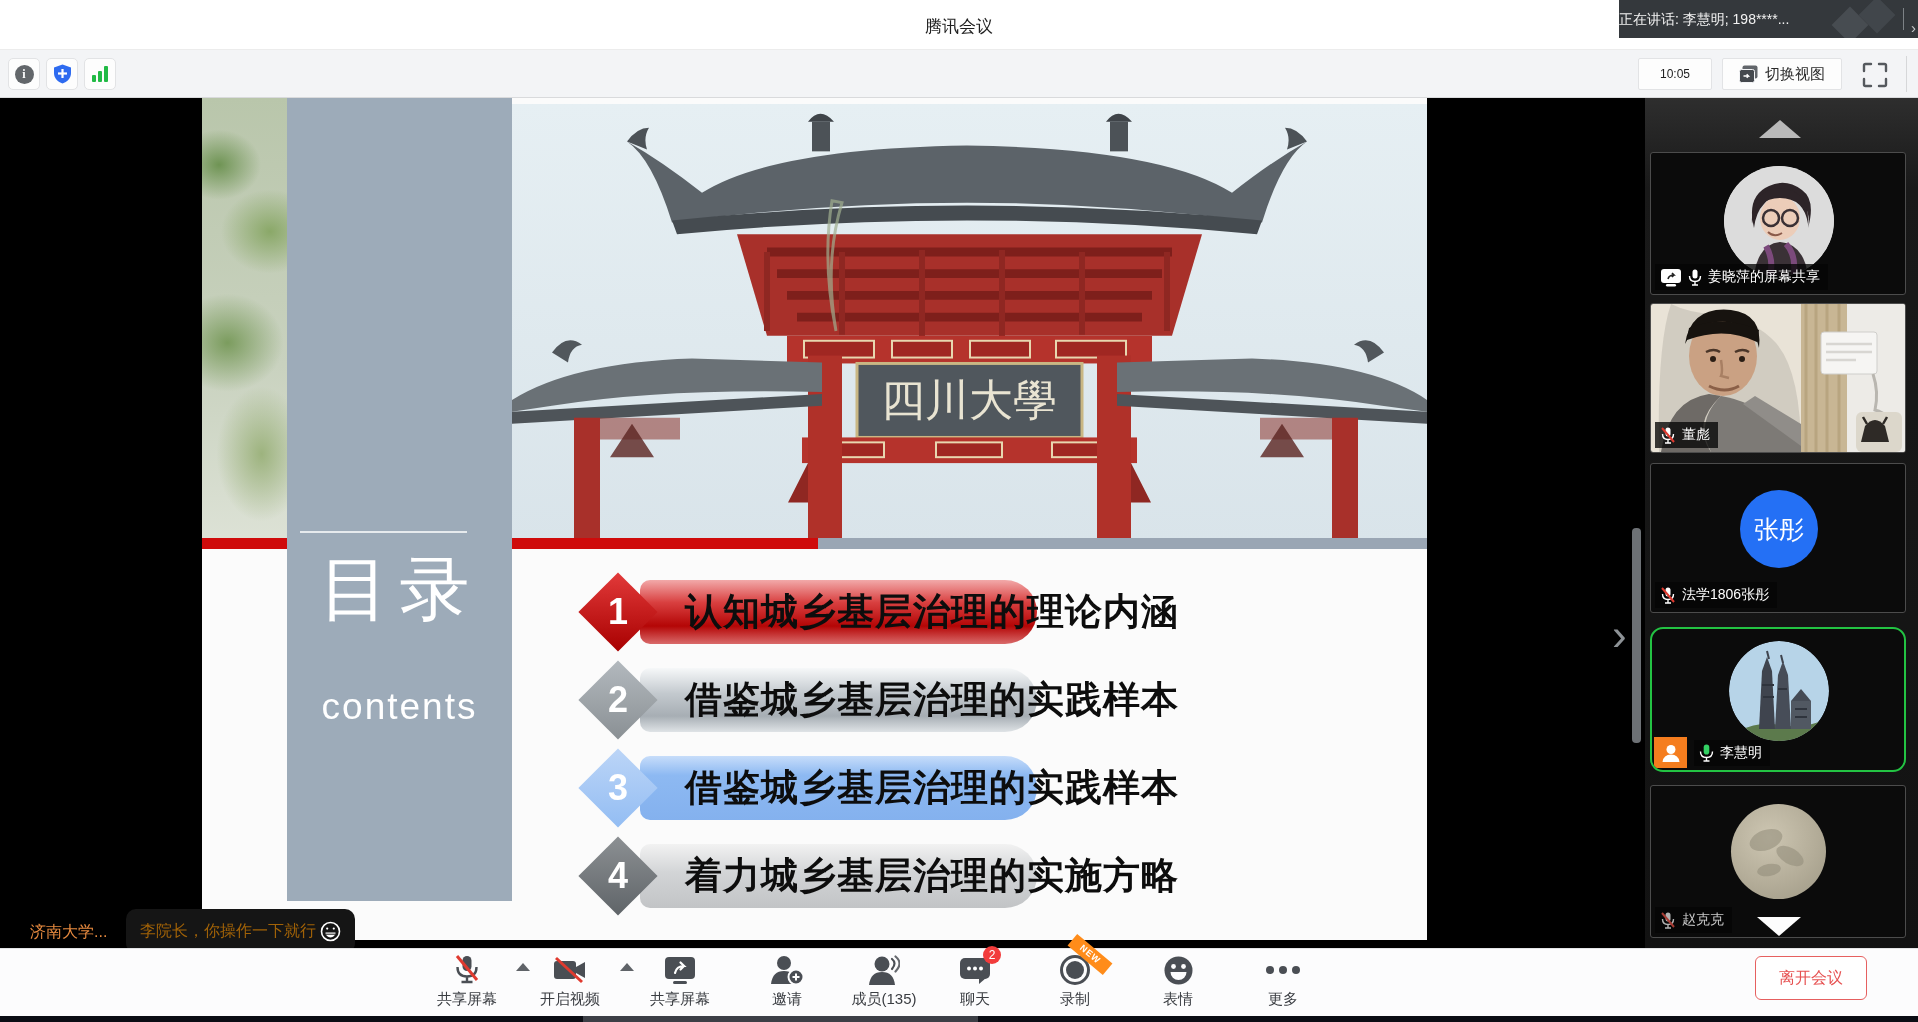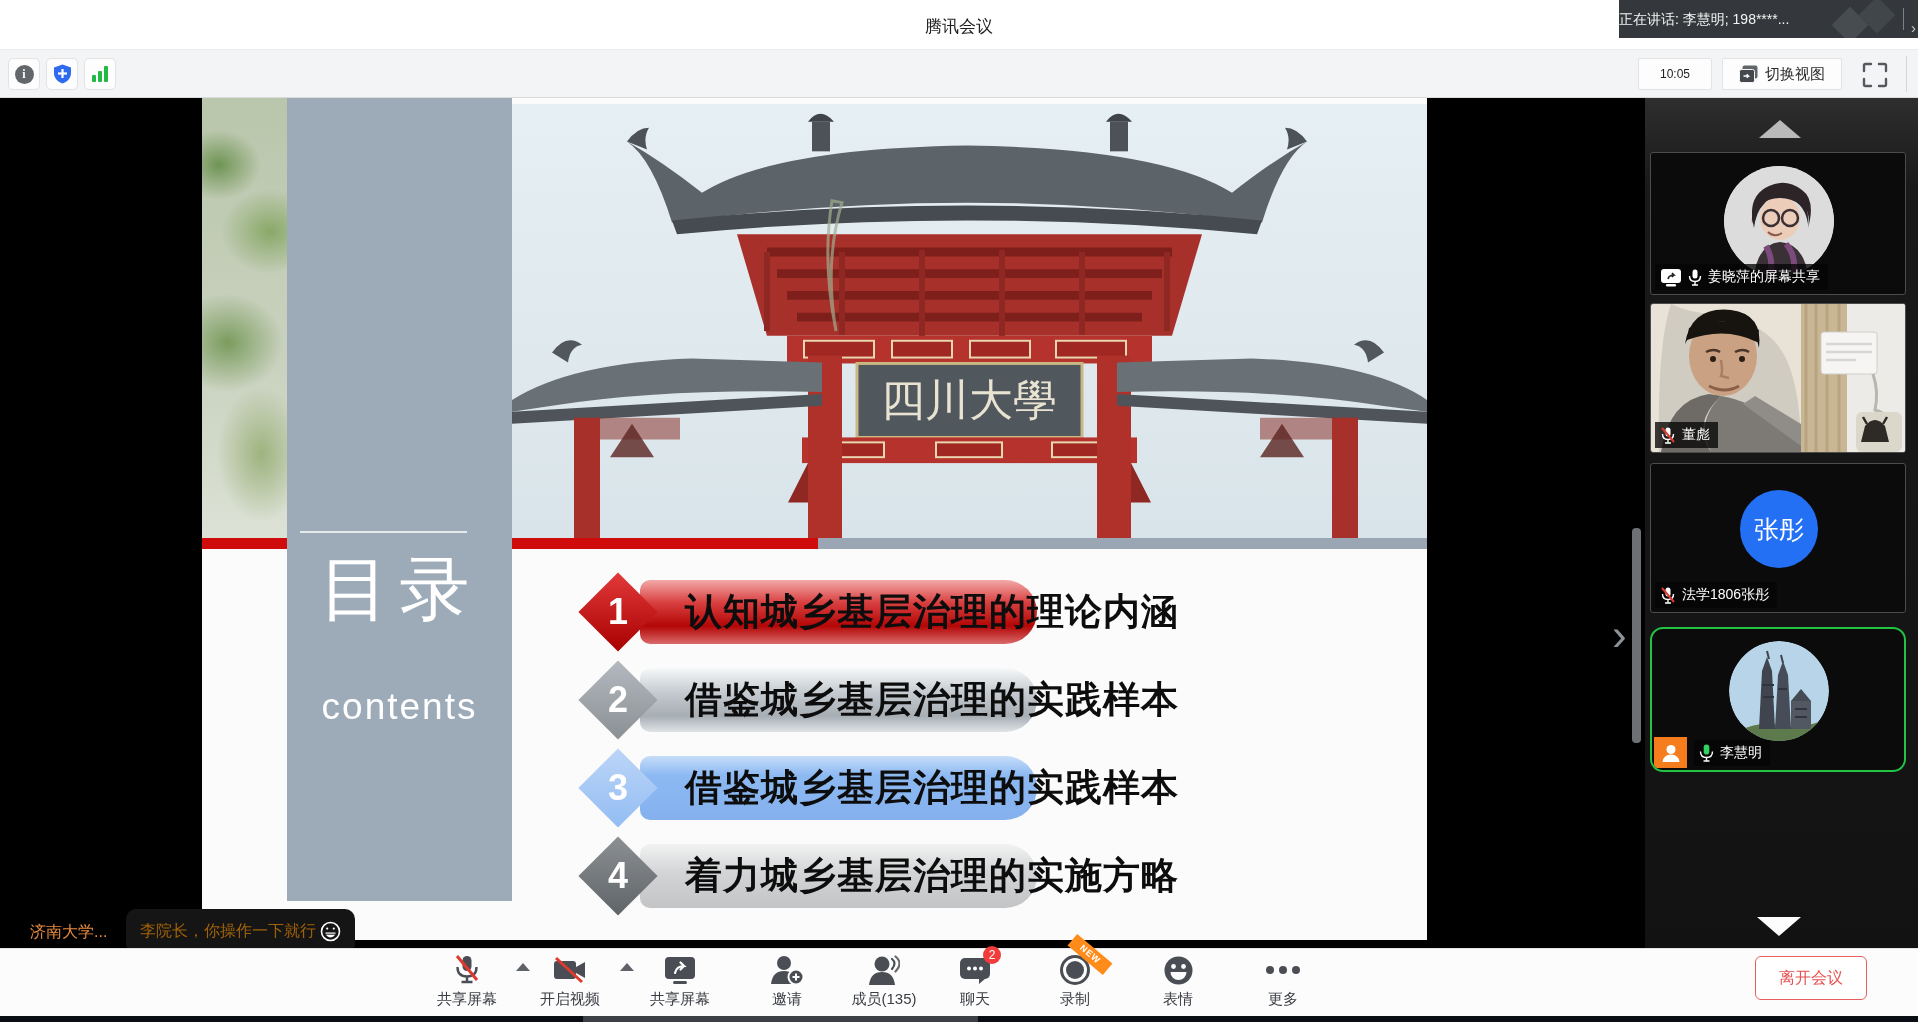--- a/index.html
+++ b/index.html
@@ -372,20 +372,35 @@
       </div>
       <div class="tile-label" style="left:42px;">
         <svg width="15" height="18" viewBox="0 0 15 18">
           <rect x="4.7" y="0.5" width="5.6" height="10" rx="2.8" fill="#33d063"></rect>
           <path d="M1.5 7.5 q0 6 6 6 q6 0 6 -6 M7.5 13.5 V17 M4.5 17 h6" stroke="#fff" stroke-width="1.4" fill="none"></path>
         </svg>
         <span>李慧明</span>
       </div>
     </div>
 
+    <div class="tile" style="top:687px; height:153px;">
+      <div class="avatar-circle t5-avatar" style="left:80px; top:18px; width:95px; height:95px;">
+        <i class="t5-smudge" style="left:18px; top:26px; width:34px; height:20px; transform:rotate(-20deg);"></i>
+        <i class="t5-smudge" style="left:44px; top:44px; width:30px; height:16px; transform:rotate(30deg);"></i>
+        <i class="t5-smudge" style="left:26px; top:60px; width:24px; height:12px; transform:rotate(-10deg);"></i>
+      </div>
+      <div class="tile-label dim">
+        <svg width="16" height="17" viewBox="0 0 16 17" opacity="0.8">
+          <rect x="5.5" y="0.5" width="5" height="9" rx="2.5" fill="#ddd"></rect>
+          <path d="M2.5 7 q0 5.5 5.5 5.5 q5.5 0 5.5 -5.5 M8 12.5 V16 M5 16 h6" stroke="#ddd" stroke-width="1.4" fill="none"></path>
+          <path d="M2 1 L14 15" stroke="#d04a40" stroke-width="2"></path>
+        </svg>
+        <span>赵克克</span>
+      </div>
+    </div>
 
     <div class="arrow-down"></div>
   </div>
 
   <div class="bottombar">
 
     <div class="tb-item" style="left:467px;">
       <span class="ic">
         <svg width="30" height="32" viewBox="0 0 30 32">
           <rect x="10.5" y="2" width="9" height="15" rx="4.5" fill="#4a4e54"></rect>

